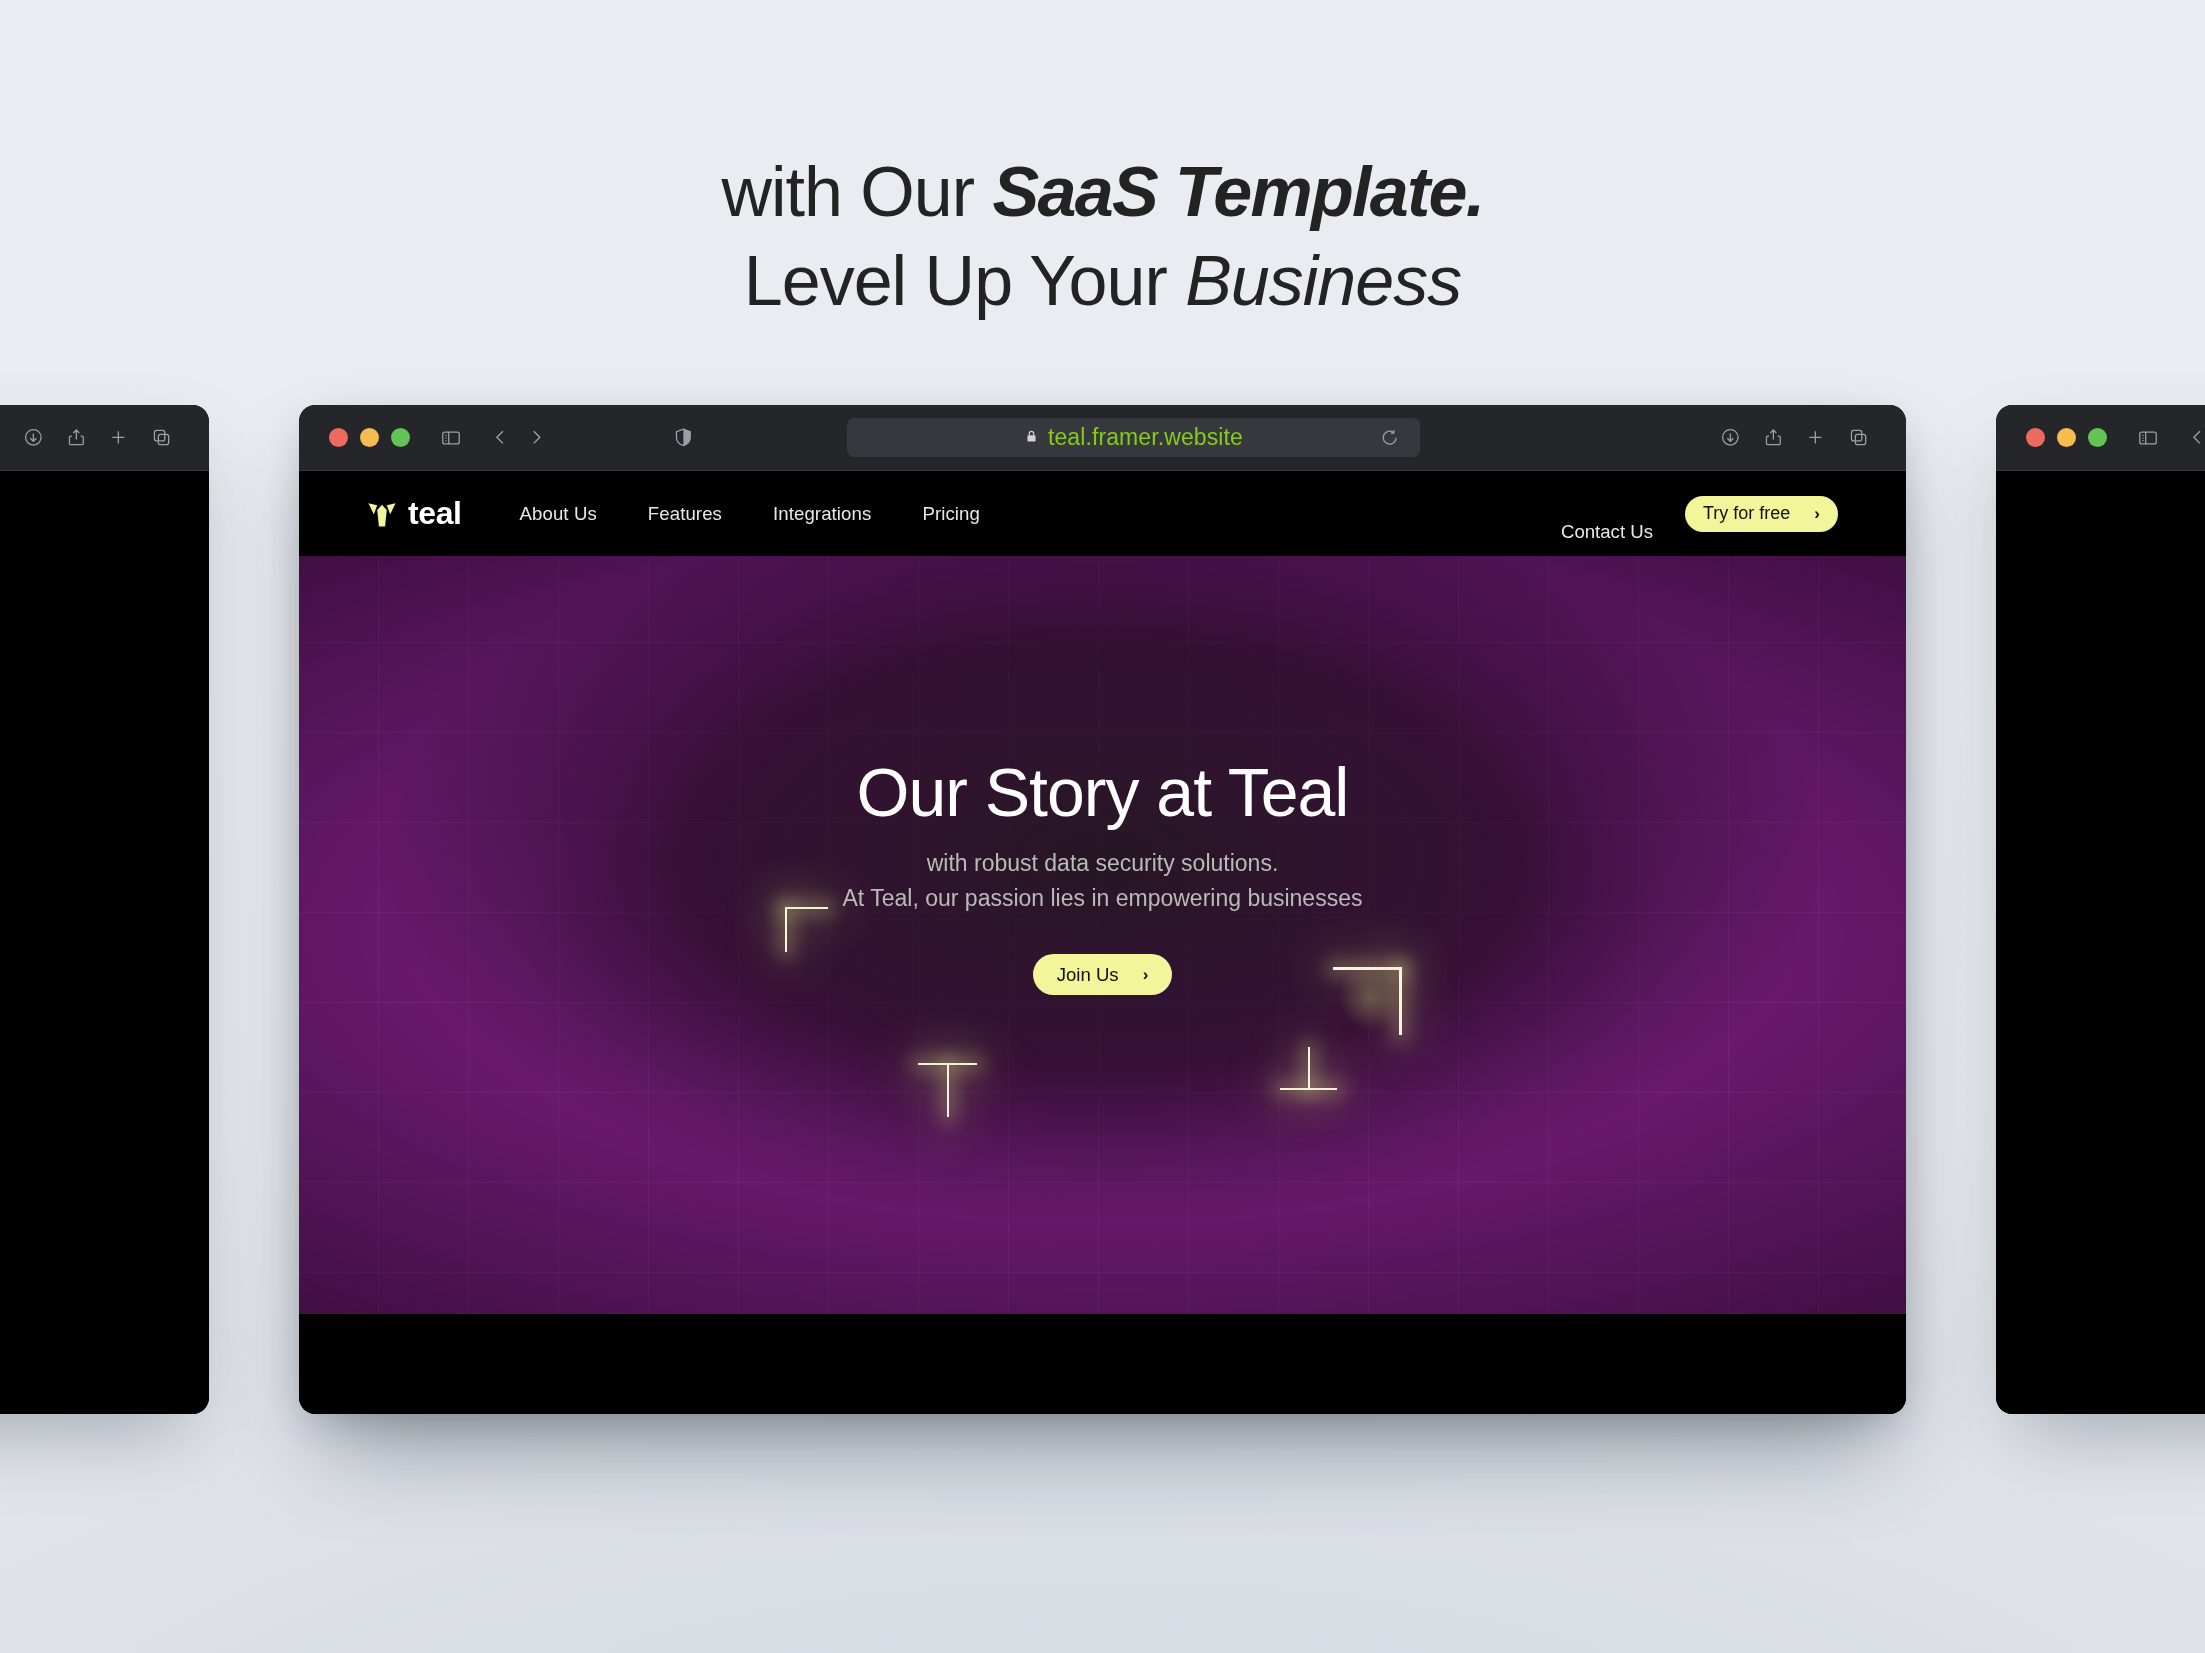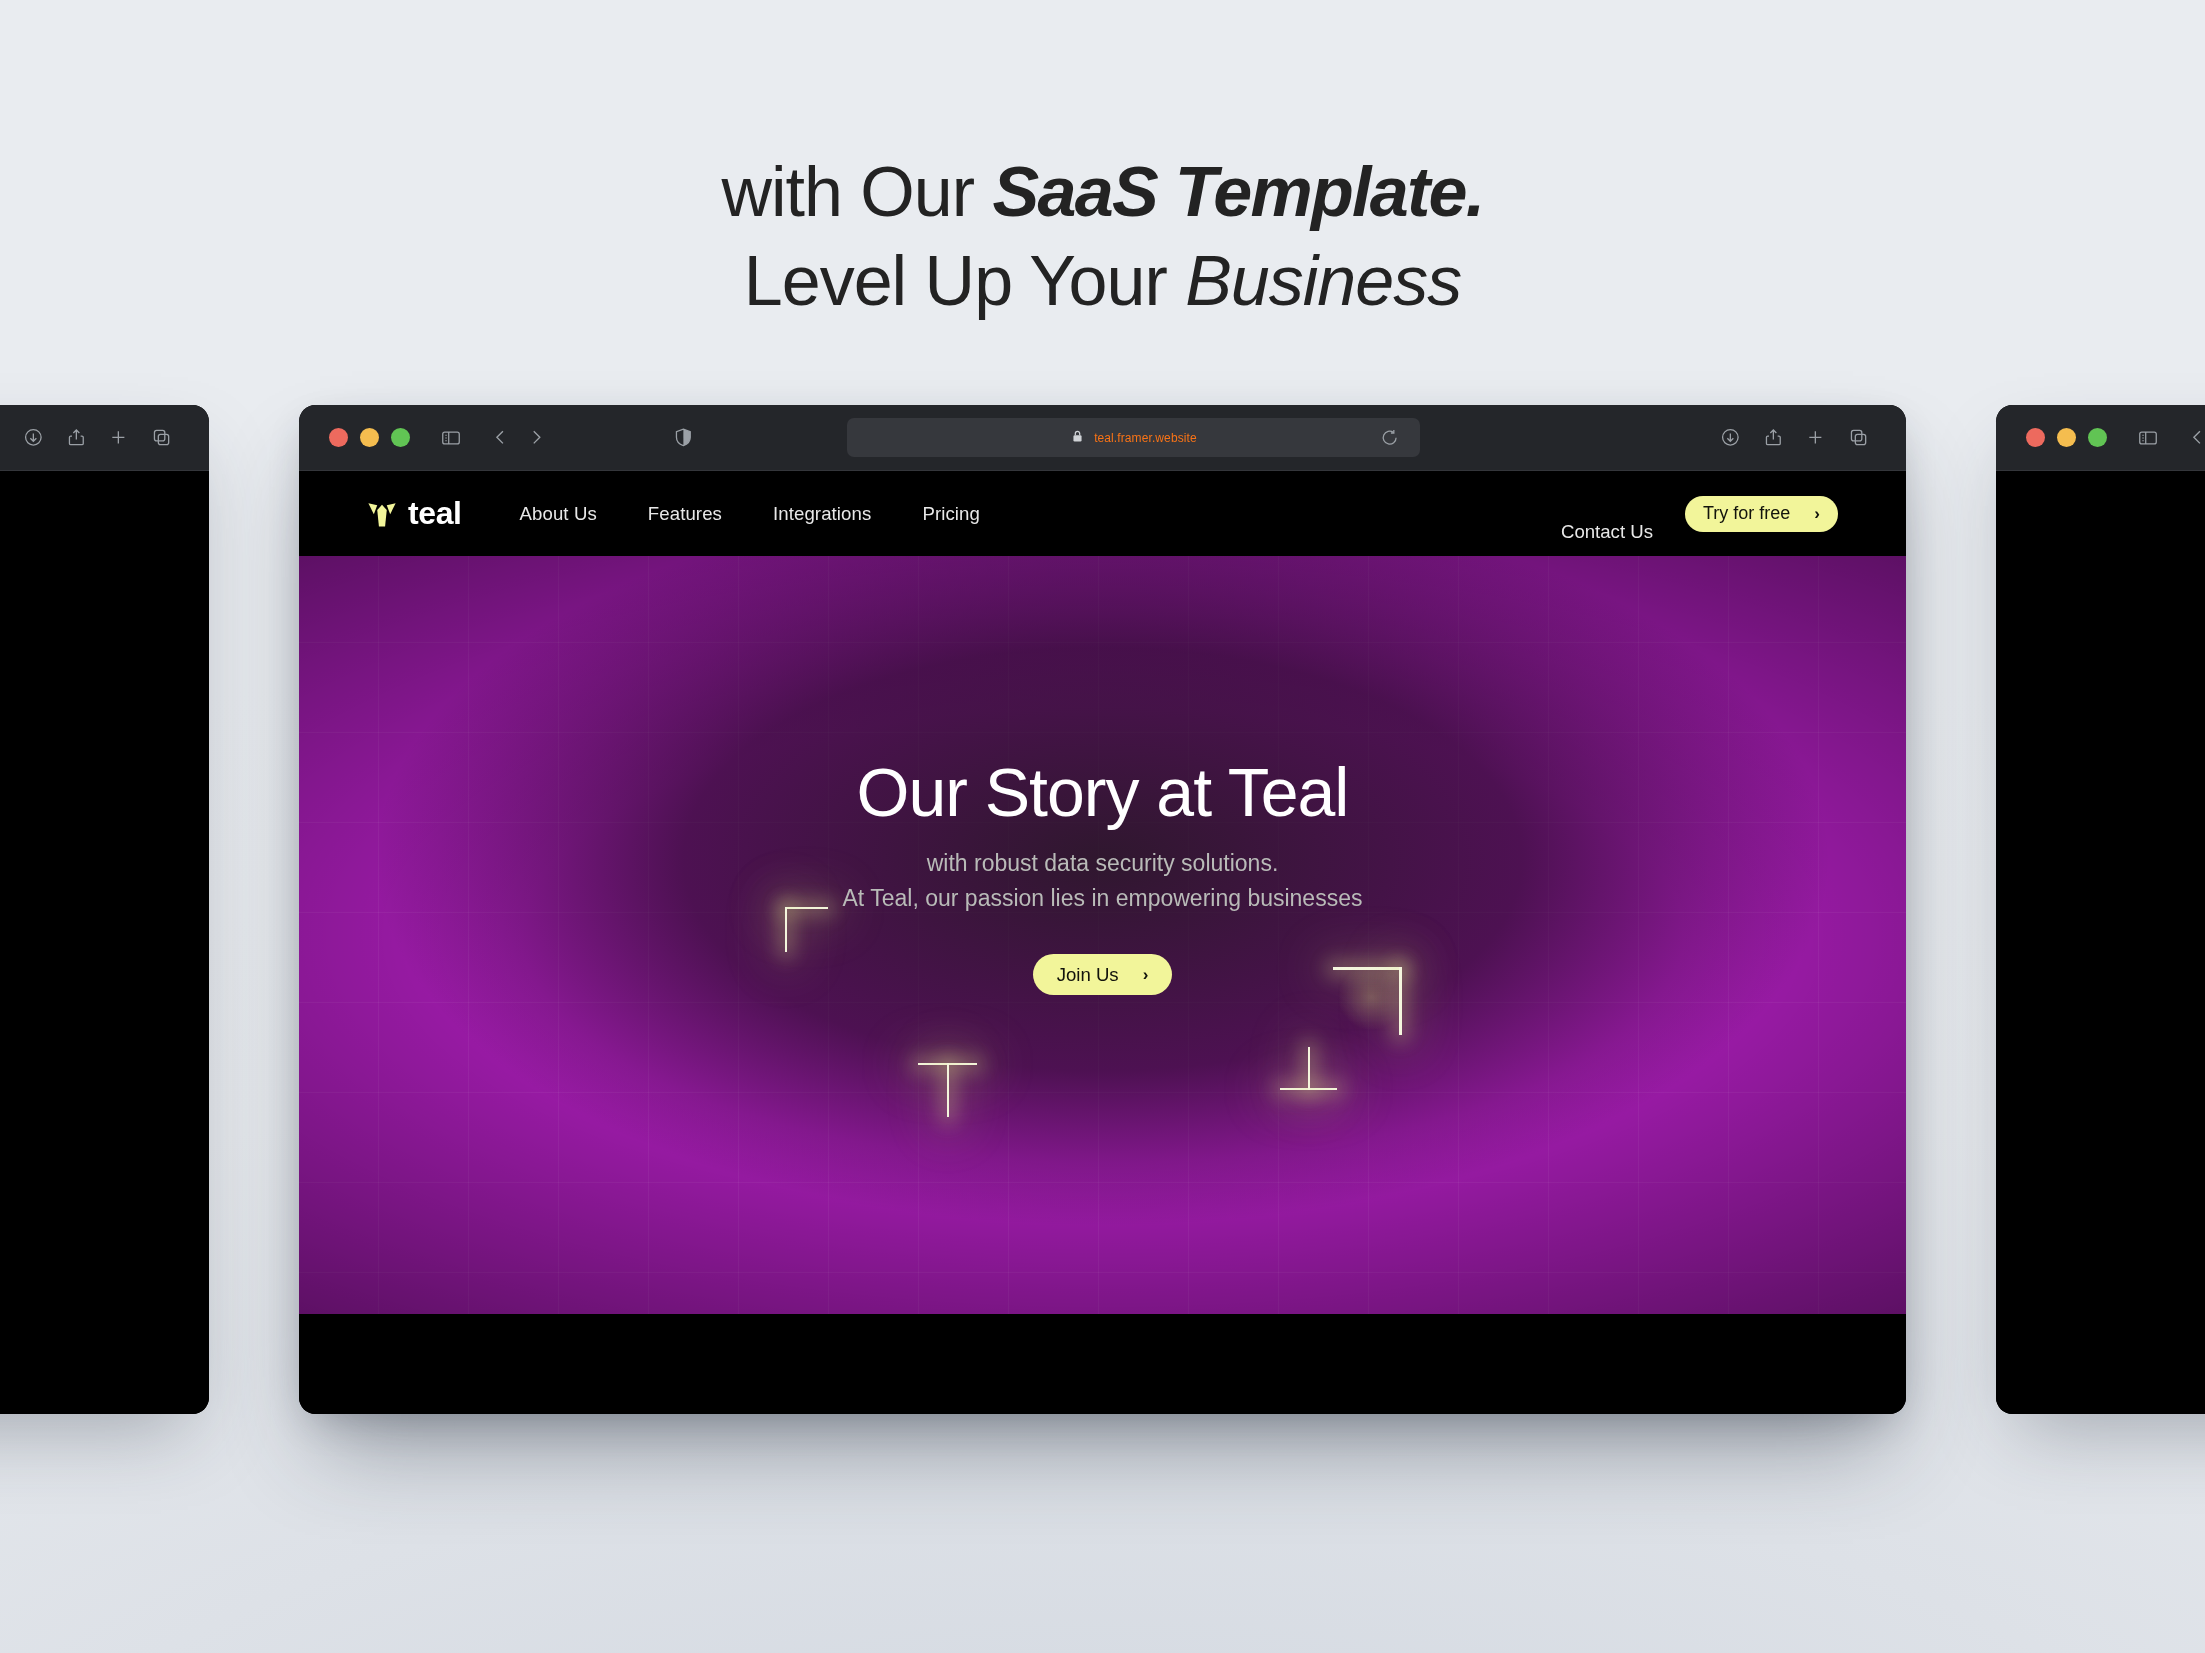--- a/index.html
+++ b/index.html
@@ -116,22 +116,22 @@
     height: 39px;
     background: #36383d;
     border-radius: 6.9px;
     display: flex;
     align-items: center;
     justify-content: center;
     gap: 9px;
     position: relative;
   }
   .urlbar .url-text {
-    color: #f97316;
-    font-size: 12px;
+    color: #84cc16;
+    font-size: 23px;
     letter-spacing: 0.1px;
   }
   .reload { position: absolute; right: 15px; top: 50%; transform: translateY(-50%); }
   .right-icons { display: flex; gap: 12.4px; margin-right: 33px; }
 
   
   .viewport {
     position: relative;
     height: calc(100% - 66px);
     background: #000;
@@ -185,21 +185,21 @@
     cursor: pointer;
     white-space: nowrap;
   }
   .pill .chev { font-size: 17px; line-height: 1; font-weight: 600; }
 
   
   .hero {
     position: relative;
     height: 758px;
     overflow: hidden;
-    background: #a21caf;
+    background: #701a75;
   }
   .hero-grid {
     position: absolute;
     inset: 0;
     background-image:
       linear-gradient(to right, rgba(255,255,255,.055) 0.7px, transparent 0.7px),
       linear-gradient(to bottom, rgba(255,255,255,.055) 0.7px, transparent 0.7px);
     background-size: 90px 90px;
     background-position: -11px -4.1px;
   }

